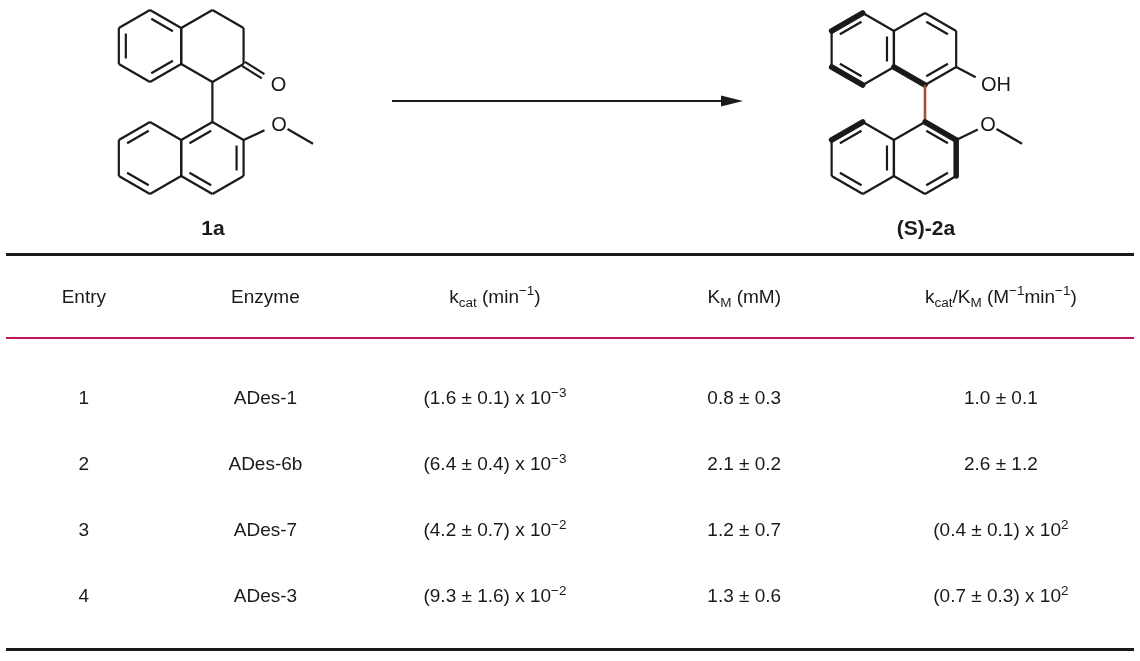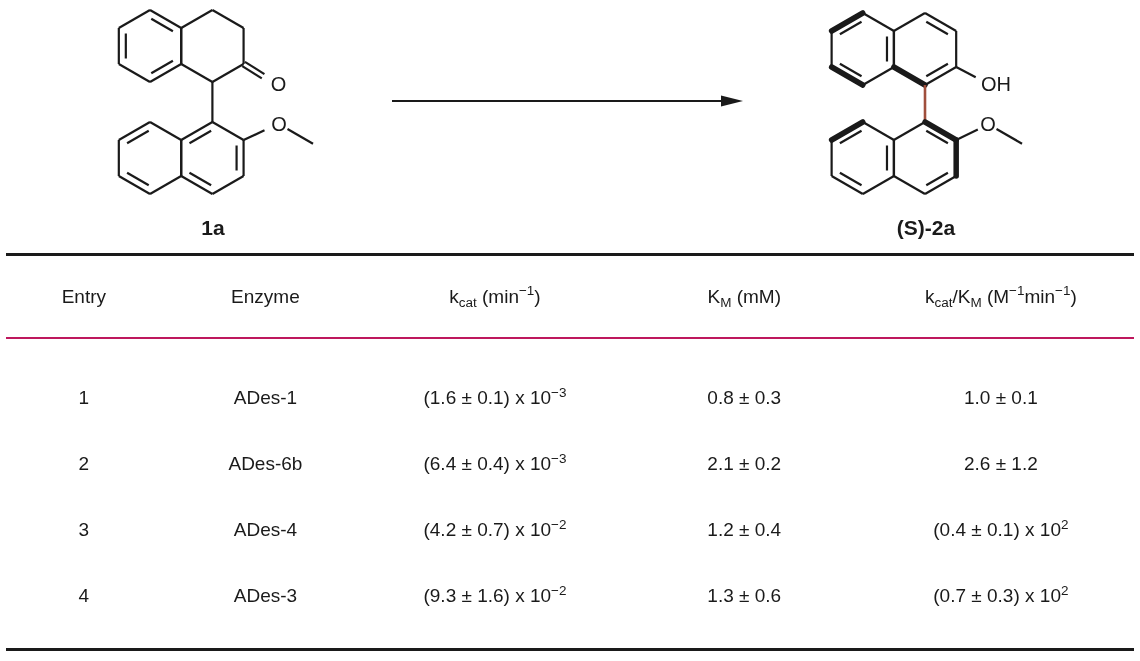--- a/index.html
+++ b/index.html
@@ -159,23 +159,23 @@
       </tr>
       <tr>
         <td>2</td>
         <td>ADes-6b</td>
         <td>(6.4 ± 0.4) x 10<sup>−3</sup></td>
         <td>2.1 ± 0.2</td>
         <td>2.6 ± 1.2</td>
       </tr>
       <tr>
         <td>3</td>
-        <td>ADes-4</td>
+        <td>ADes-7</td>
         <td>(4.2 ± 0.7) x 10<sup>−2</sup></td>
-        <td>1.2 ± 0.4</td>
+        <td>1.2 ± 0.7</td>
         <td>(0.4 ± 0.1) x 10<sup>2</sup></td>
       </tr>
       <tr>
         <td>4</td>
         <td>ADes-3</td>
         <td>(9.3 ± 1.6) x 10<sup>−2</sup></td>
         <td>1.3 ± 0.6</td>
         <td>(0.7 ± 0.3) x 10<sup>2</sup></td>
       </tr>
       <tr class="sp2">

